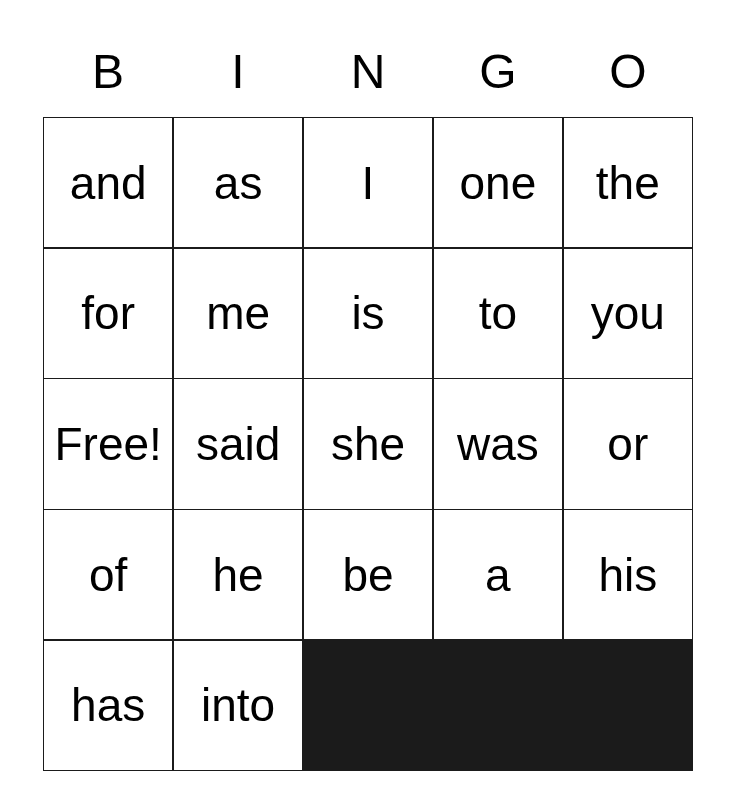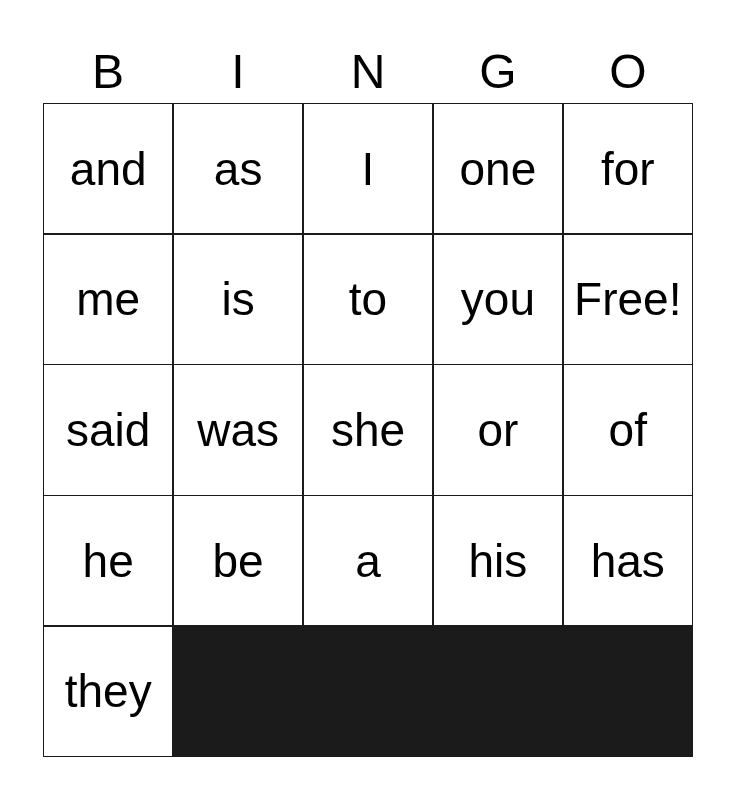--- a/index.html
+++ b/index.html
@@ -25,21 +25,21 @@
   }
   .bingo-letter {
     text-align: center;
     font-size: 48px;
     line-height: 1.15;
     color: #000000;
   }
   .bingo-grid {
     position: absolute;
     left: 43px;
-    top: 103px;
+    top: 117px;
     width: 650px;
     height: 654px;
     box-sizing: border-box;
     display: grid;
     grid-template-columns: repeat(5, 1fr);
     grid-template-rows: repeat(5, 1fr);
     background: #1b1b1b;
     gap: 1.5px;
     border: 1.5px solid #1b1b1b;
   }
@@ -64,34 +64,35 @@
   <div class="bingo-letter">N</div>
   <div class="bingo-letter">G</div>
   <div class="bingo-letter">O</div>
 </div>
 
 <div class="bingo-grid">
   <div class="bingo-cell">and</div>
   <div class="bingo-cell">as</div>
   <div class="bingo-cell">I</div>
   <div class="bingo-cell">one</div>
+  <div class="bingo-cell">the</div>
 
   <div class="bingo-cell">for</div>
   <div class="bingo-cell">me</div>
   <div class="bingo-cell">is</div>
   <div class="bingo-cell">to</div>
   <div class="bingo-cell">you</div>
 
   <div class="bingo-cell">Free!</div>
   <div class="bingo-cell">said</div>
+  <div class="bingo-cell">she</div>
+
   <div class="bingo-cell">was</div>
-
-  <div class="bingo-cell">she</div>
   <div class="bingo-cell">or</div>
   <div class="bingo-cell">of</div>
   <div class="bingo-cell">he</div>
   <div class="bingo-cell">be</div>
 
   <div class="bingo-cell">a</div>
   <div class="bingo-cell">his</div>
   <div class="bingo-cell">has</div>
-  <div class="bingo-cell">they</div>
+  <div class="bingo-cell">into</div>
 </div>
 
 </body></html>

